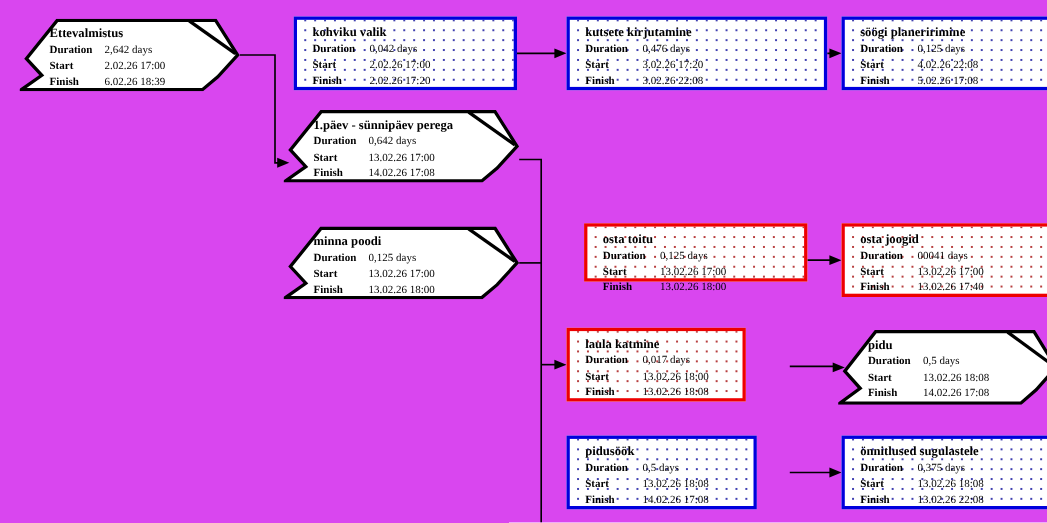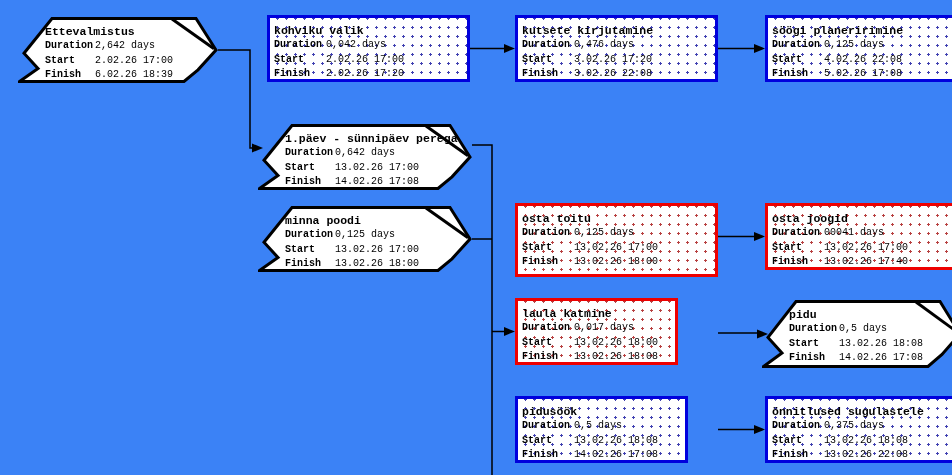--- a/index.html
+++ b/index.html
@@ -1,28 +1,28 @@
 <!DOCTYPE html>
 <html><head>
 <meta charset="utf-8">
 <style>
   html,body{margin:0;padding:0;background:#fff;}
   #canvas{
-    position:relative;width:952px;height:475px;overflow:hidden;background:#3b82f6;
-    font-family:Liberation Mono, monospace;
+    position:relative;width:952px;height:475px;overflow:hidden;background:#d946ef;
+    font-family:Liberation Serif, serif;
   }
   #wires{position:absolute;left:0;top:0;z-index:1;}
   .node{position:absolute;z-index:2;box-sizing:border-box;}
   .task{border:3px solid #000;background-color:#fff;}
   .task.blue{border-color:#0000dd;background-image:radial-gradient(circle,rgba(0,0,150,0.75) 1px,transparent 1.2px);background-size:9px 9px;background-position:3px 5px;}
   .task.red{border-color:#ee0000;background-image:radial-gradient(circle,rgba(160,0,0,0.75) 1px,transparent 1.2px);background-size:9px 9px;background-position:3px 5px;}
   .summary{background:transparent;}
   .summary > svg{position:absolute;left:0;top:0;}
   .txt{position:absolute;left:0;top:0;right:0;bottom:0;padding-top:5px;}
-  .task .txt{padding-left:4px;border-radius:12px;}
+  .task .txt{padding-left:14px;border-radius:12px;}
   .summary .txt{padding-left:27px;padding-top:7px;}
   .title{font-size:11.5px;font-weight:bold;color:#000;line-height:15px;white-space:nowrap;}
   .row{font-size:10px;line-height:14.5px;color:#000;white-space:nowrap;}
   .lbl{display:inline-block;font-weight:bold;}
   .task .lbl{width:52px;}
   .summary .lbl{width:50px;}
   .val{font-weight:normal;}
 </style>
 </head>
 <body>
@@ -86,21 +86,21 @@
       <span class="lbl">Duration</span><span class="val">0,042 days</span>
     </div>
     <div class="row">
       <span class="lbl">Start</span><span class="val">2.02.26 17:00</span>
     </div>
     <div class="row">
       <span class="lbl">Finish</span><span class="val">2.02.26 17:20</span>
     </div>
   </div>
     </div>
-    <div class="node task blue" style="left: 515px; top: 15px; width: 203px; height: 67px;">
+    <div class="node task blue" style="left: 515px; top: 15px; width: 237px; height: 67px;">
       <div class="txt">
     <div class="title">kutsete kirjutamine</div>
     <div class="row">
       <span class="lbl">Duration</span><span class="val">0,476 days</span>
     </div>
     <div class="row">
       <span class="lbl">Start</span><span class="val">3.02.26 17:20</span>
     </div>
     <div class="row">
       <span class="lbl">Finish</span><span class="val">3.02.26 22:08</span>
@@ -114,21 +114,21 @@
       <span class="lbl">Duration</span><span class="val">0,125 days</span>
     </div>
     <div class="row">
       <span class="lbl">Start</span><span class="val">4.02.26 22:08</span>
     </div>
     <div class="row">
       <span class="lbl">Finish</span><span class="val">5.02.26 17:08</span>
     </div>
   </div>
     </div>
-    <div class="node summary" style="left: 258px; top: 124px; width: 214px; height: 84px;">
+    <div class="node summary" style="left: 258px; top: 100px; width: 214px; height: 84px;">
       <svg width="214" height="66" viewBox="0 0 214 66">
         <path d="M 34,1.5 L 192,1.5 L 212,33 L 194,52.800000000000004 L 180,64.5 L 1.5,64.5 L 20,51.480000000000004 L 6,36.300000000000004 Z" fill="#ffffff" stroke="#000" stroke-width="3"></path>
         <path d="M 168,2 L 210,31.68" fill="none" stroke="#000" stroke-width="3"></path>
       </svg>
       <div class="txt">
     <div class="title">1.päev -  sünnipäev perega</div>
     <div class="row">
       <span class="lbl">Duration</span><span class="val">0,642 days</span>
     </div>
     <div class="row">
@@ -150,21 +150,21 @@
       <span class="lbl">Duration</span><span class="val">0,125 days</span>
     </div>
     <div class="row">
       <span class="lbl">Start</span><span class="val">13.02.26 17:00</span>
     </div>
     <div class="row">
       <span class="lbl">Finish</span><span class="val">13.02.26 18:00</span>
     </div>
   </div>
     </div>
-    <div class="node task red" style="left: 515px; top: 203px; width: 203px; height: 74px;">
+    <div class="node task red" style="left: 531px; top: 203px; width: 203px; height: 53px;">
       <div class="txt">
     <div class="title">osta toitu</div>
     <div class="row">
       <span class="lbl">Duration</span><span class="val">0,125 days</span>
     </div>
     <div class="row">
       <span class="lbl">Start</span><span class="val">13.02.26 17:00</span>
     </div>
     <div class="row">
       <span class="lbl">Finish</span><span class="val">13.02.26 18:00</span>

